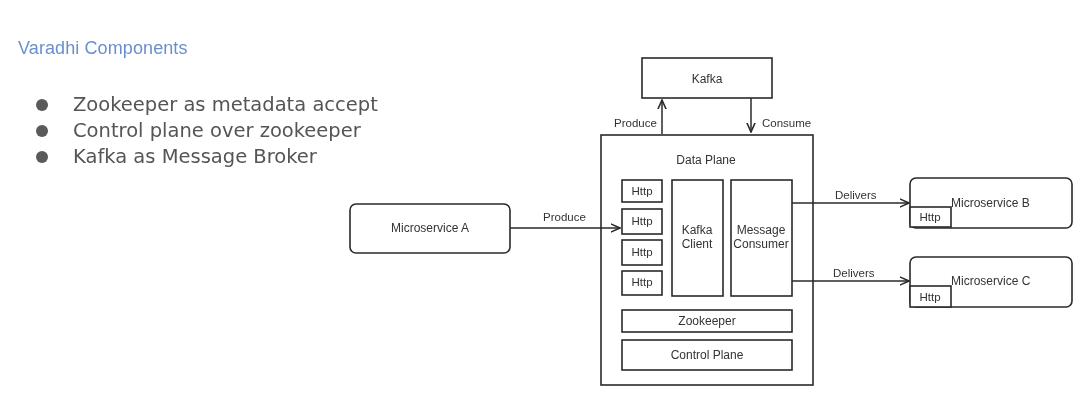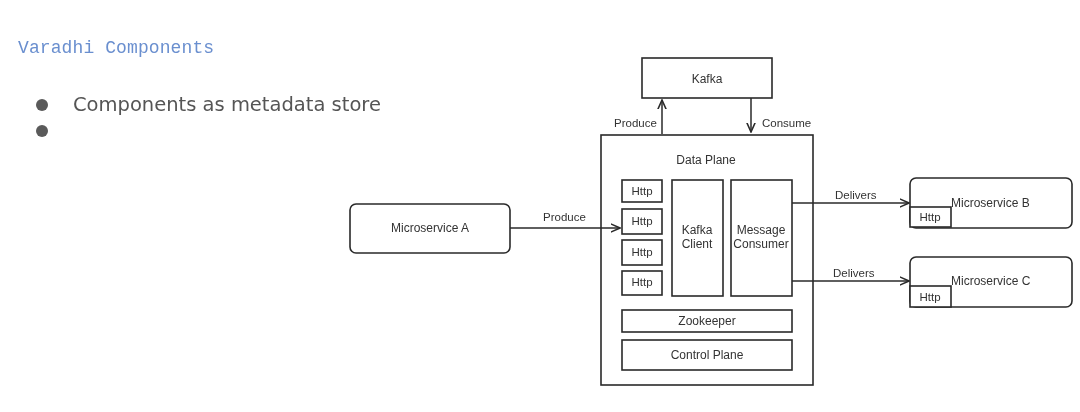--- a/index.html
+++ b/index.html
@@ -3,21 +3,21 @@
   <meta charset="utf-8">
   <style>
     html, body { margin: 0; padding: 0; }
     body {
       width: 1080px; height: 412px; overflow: hidden;
       background: #ffffff; position: relative;
       font-family: "Liberation Sans", sans-serif;
     }
     .title {
       position: absolute; left: 18px; top: 38px;
-      font-family: Liberation Mono, monospace;
+      font-family: Liberation Sans, sans-serif;
       font-size: 18px; color: #6a8fcf; letter-spacing: 0.1px;
     }
     .bullets {
       position: absolute; left: 34px; top: 92px; margin: 0; padding: 0;
       list-style: none;
     }
     .bullets li {
       position: relative; height: 26px; line-height: 26px;
       font-family: "DejaVu Sans", sans-serif;
       font-size: 19.5px; color: #555555; padding-left: 39px; white-space: nowrap;
@@ -32,22 +32,23 @@
     }
     .box { fill: #ffffff; stroke: #2a2a2a; stroke-width: 1.6; }
     .line { stroke: #2a2a2a; stroke-width: 1.5; fill: none; }
   </style>
 </head>
 <body>
 
 <div class="title">Varadhi Components</div>
 
 <ul class="bullets">
-  <li><span class="dot"></span><span>Components as metadata store</span></li>
-  <li><span class="dot"></span></li>
+  <li><span class="dot"></span><span>Zookeeper as metadata accept</span></li>
+  <li><span class="dot"></span><span>Control plane over zookeeper</span></li>
+  <li><span class="dot"></span><span>Kafka as Message Broker</span></li>
 </ul>
 
 <svg class="diagram" width="1080" height="412" viewBox="0 0 1080 412">
   <defs>
     <marker id="arrow" viewBox="0 0 10 10" refX="9" refY="5" markerWidth="7" markerHeight="7" orient="auto-start-reverse">
       <path d="M0,1 L9,5 L0,9" fill="none" stroke="#2a2a2a" stroke-width="1.5"></path>
     </marker>
   </defs>
 
   <g>

